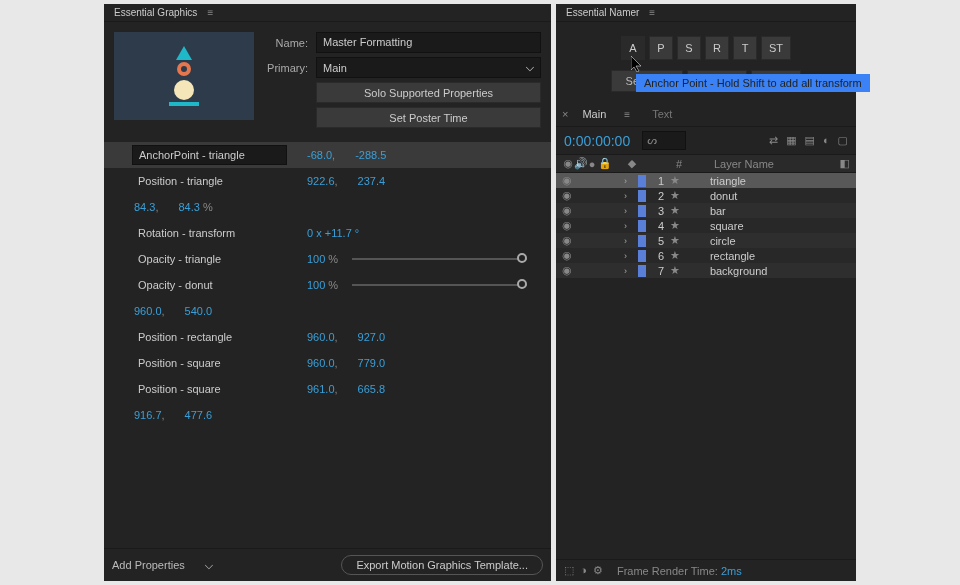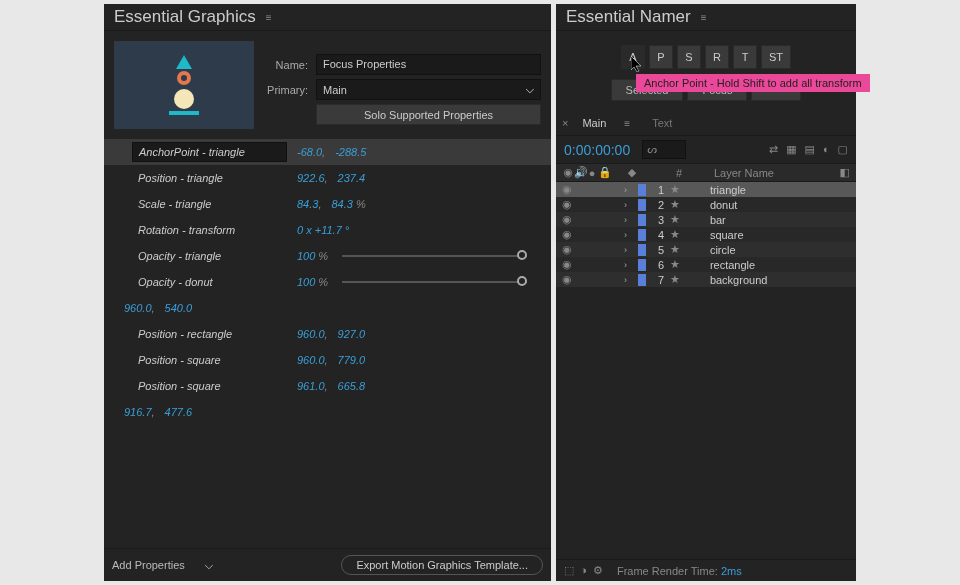--- a/index.html
+++ b/index.html
@@ -2,51 +2,51 @@
 <html><head>
 <meta charset="utf-8">
 <style>
 * { box-sizing: border-box; margin: 0; padding: 0; font-family: 'Segoe UI', Arial, sans-serif; font-size: 11px; }
 body { background: #e8e8e8; width: 960px; height: 585px; display: flex; align-items: center; justify-content: center; }
 .workspace { display: flex; width: 752px; height: 577px; }
 .panel { background: #232323; display: flex; flex-direction: column; }
 .panel-left { width: 447px; margin-right: 5px; }
 .panel-right { width: 300px; position: relative; }
 .panel-header { background: #232323; padding: 3px 10px; display: flex; align-items: center; color: #ccc; border-bottom: 1px solid #1a1a1a; }
-.panel-title { font-size: 17px; color: #ccc; }
+.panel-title { font-size: 10px; color: #ccc; }
 .hamburger { margin-left: 10px; color: #888; font-size: 10px; }
-.eg-top { display: flex; padding: 10px; align-items: flex-end; }
+.eg-top { display: flex; padding: 10px; }
 .preview-box { width: 140px; height: 88px; background: #2e3b4a; display: flex; align-items: center; justify-content: center; position: relative; }
 .shape-triangle { width: 0; height: 0; border-left: 8px solid transparent; border-right: 8px solid transparent; border-bottom: 14px solid #1fb8c9; position: absolute; top: 14px; }
 .shape-donut { width: 14px; height: 14px; border: 4px solid #e4774d; border-radius: 50%; position: absolute; top: 30px; }
 .shape-circle { width: 20px; height: 20px; background: #f4e6b8; border-radius: 50%; position: absolute; top: 48px; }
 .shape-bar { width: 30px; height: 4px; background: #1fb8c9; position: absolute; top: 70px; }
 .form-area { flex: 1; padding-left: 10px; }
 .form-row { display: flex; align-items: center; margin-bottom: 4px; }
 .form-label { width: 52px; text-align: right; color: #aaa; padding-right: 8px; }
 .form-input { flex: 1; background: #1a1a1a; border: 1px solid #111; color: #ccc; padding: 3px 6px; height: 21px; }
 .form-select { flex: 1; background: #1a1a1a; border: 1px solid #111; color: #ccc; padding: 3px 6px; height: 21px; display: flex; align-items: center; justify-content: space-between; }
 .form-button { flex: 1; background: #3a3a3a; border: 1px solid #2a2a2a; color: #ccc; text-align: center; padding: 4px; height: 21px; }
 .prop-list { flex: 1; overflow: hidden; }
-.prop-row { display: flex; align-items: center; padding: 3px 10px; height: 26px; font-style: italic; }
+.prop-row { display: flex; align-items: center; padding: 3px 10px; height: 26px; }
 .prop-row.selected { background: #3a3a3a; }
 .prop-name-box { width: 155px; background: transparent; color: #ccc; padding: 3px 6px; margin-left: 18px; }
 .prop-row.selected .prop-name-box { background: #1a1a1a; border: 1px solid #111; }
-.prop-value { color: #3a9fd8; margin-left: 10px; text-align: center; }
+.prop-value { color: #3a9fd8; margin-left: 20px; text-align: center; }
 .prop-pct { color: #888; margin-left: 3px; }
 .slider-track { flex: 1; height: 2px; background: #555; margin: 0 14px; position: relative; }
 .slider-handle { width: 10px; height: 10px; border: 2px solid #aaa; border-radius: 50%; position: absolute; right: 0; top: -5px; background: #232323; }
 .eg-bottom { display: flex; align-items: center; padding: 6px 8px; border-top: 1px solid #1a1a1a; }
 .add-fmt { display: flex; align-items: center; color: #bbb; }
 .export-btn { margin-left: auto; border: 1px solid #555; border-radius: 10px; padding: 3px 14px; color: #ccc; }
 .en-toolbar { display: flex; justify-content: center; gap: 4px; padding: 14px 0 6px; }
 .en-btn { width: 24px; height: 24px; background: #3a3a3a; color: #ccc; display: flex; align-items: center; justify-content: center; border: 1px solid #2a2a2a; }
 .en-btn.active { background: #2a2a2a; }
 .en-btn.wide { width: 30px; }
-.tooltip { position: absolute; top: 70px; left: 80px; background: #ec4899; color: #222; padding: 3px 8px; z-index: 5; white-space: nowrap; }
+.tooltip { position: absolute; top: 70px; left: 80px; background: #3b82f6; color: #222; padding: 3px 8px; z-index: 5; white-space: nowrap; }
 .en-row2 { display: flex; gap: 4px; padding: 4px 0 10px; justify-content: center; }
 .en-dropdown { background: #3a3a3a; color: #bbb; padding: 4px 14px; border: 1px solid #2a2a2a; }
 .timeline-tabs { display: flex; border-bottom: 1px solid #1a1a1a; padding: 2px 6px; align-items: center; }
 .timeline-tabs .x { color: #888; margin-right: 6px; }
 .timeline-tabs .tab { color: #ccc; padding: 4px 8px; }
 .timeline-tabs .tab.active { }
 .timeline-tabs .tab.inactive { color: #777; }
 .timeline-head { display: flex; align-items: center; padding: 4px 8px; }
 .timecode { color: #3a9fd8; font-size: 14px; font-weight: 500; }
 .search-box { background: #1a1a1a; border: 1px solid #111; display: flex; align-items: center; padding: 2px 4px; margin-left: 12px; width: 44px; color: #888; }
@@ -84,50 +84,53 @@
     <div class="eg-top">
       <div class="preview-box">
         <div class="shape-triangle"></div>
         <div class="shape-donut"></div>
         <div class="shape-circle"></div>
         <div class="shape-bar"></div>
       </div>
       <div class="form-area">
         <div class="form-row">
           <span class="form-label">Name:</span>
-          <div class="form-input">Focus Properties</div>
+          <div class="form-input">Master Formatting</div>
         </div>
         <div class="form-row">
           <span class="form-label">Primary:</span>
           <div class="form-select">
             <span>Main</span>
             <span>⌵</span>
           </div>
         </div>
         <div class="form-row">
           <span class="form-label"></span>
           <div class="form-button">Solo Supported Properties</div>
         </div>
+        <div class="form-row">
+          <span class="form-label"></span>
+          <div class="form-button">Set Poster Time</div>
+        </div>
       </div>
     </div>
     <div class="prop-list" id="prop-list">
         <div class="prop-row selected">
           <div class="prop-name-box">AnchorPoint - triangle</div>
           <span class="prop-value">-68.0</span>
           <span style="color: rgb(136, 136, 136);">,</span>
           <span class="prop-value">-288.5</span>
         </div>
         <div class="prop-row">
           <div class="prop-name-box">Position - triangle</div>
           <span class="prop-value">922.6</span>
           <span style="color: rgb(136, 136, 136);">,</span>
           <span class="prop-value">237.4</span>
         </div>
         <div class="prop-row">
-          <div class="prop-name-box">Scale - triangle</div>
           <span class="prop-value">84.3</span>
           <span style="color: rgb(136, 136, 136);">,</span>
           <span class="prop-value">84.3</span>
           <span class="prop-pct">%</span>
         </div>
         <div class="prop-row">
           <div class="prop-name-box">Rotation - transform</div>
           <span class="prop-value">0 x +11.7 °</span>
         </div>
         <div class="prop-row">

